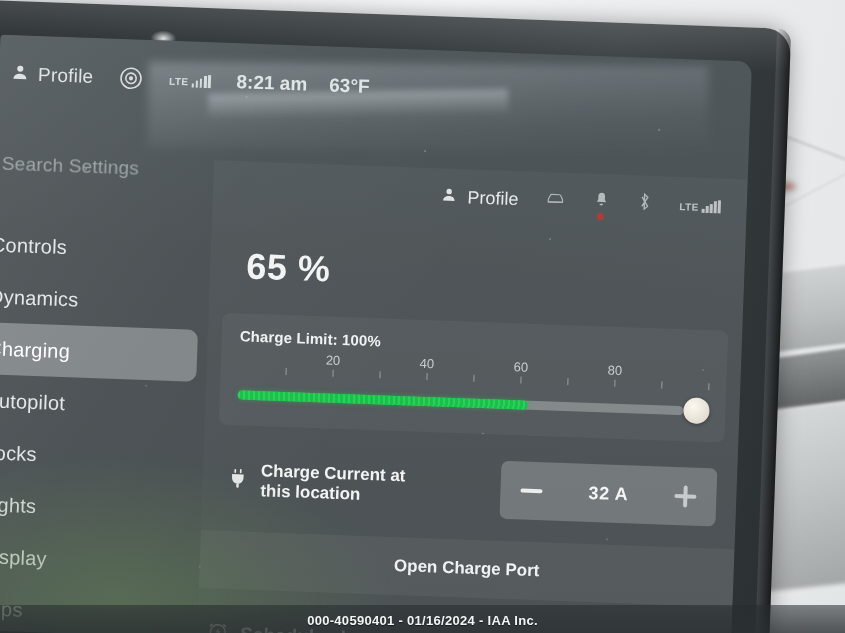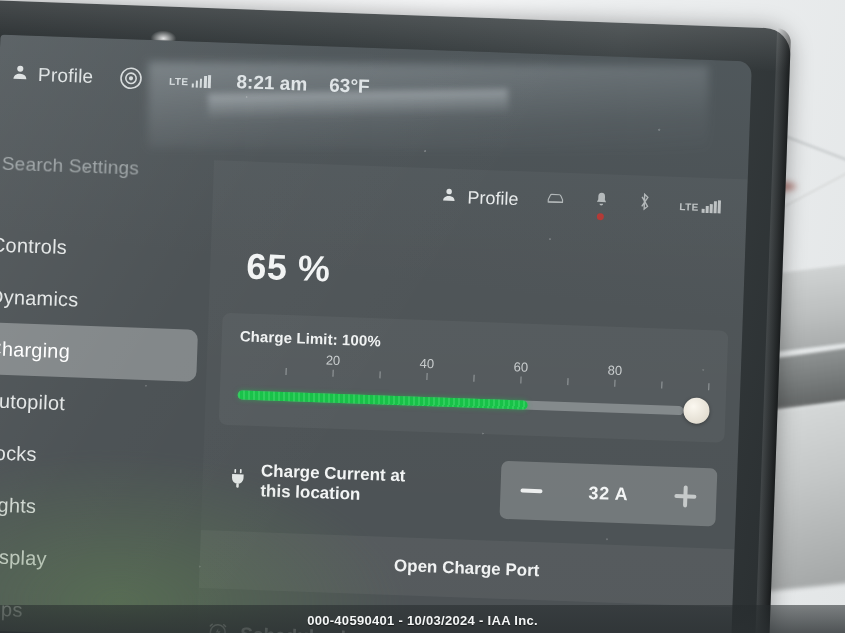--- a/index.html
+++ b/index.html
@@ -524,13 +524,13 @@
 
     <div id="screen-green"></div>
     <div id="screen-tint"></div>
     <div id="screen-glare"></div>
     <div id="screen-glare2"></div>
     <div id="screen-dust"></div>
   </div>
 </div>
 
 <div id="wm-bar"></div>
-<div id="watermark">000-40590401 - 10/03/2024 - IAA Inc.</div>
+<div id="watermark">000-40590401 - 01/16/2024 - IAA Inc.</div>
 
 </body></html>

